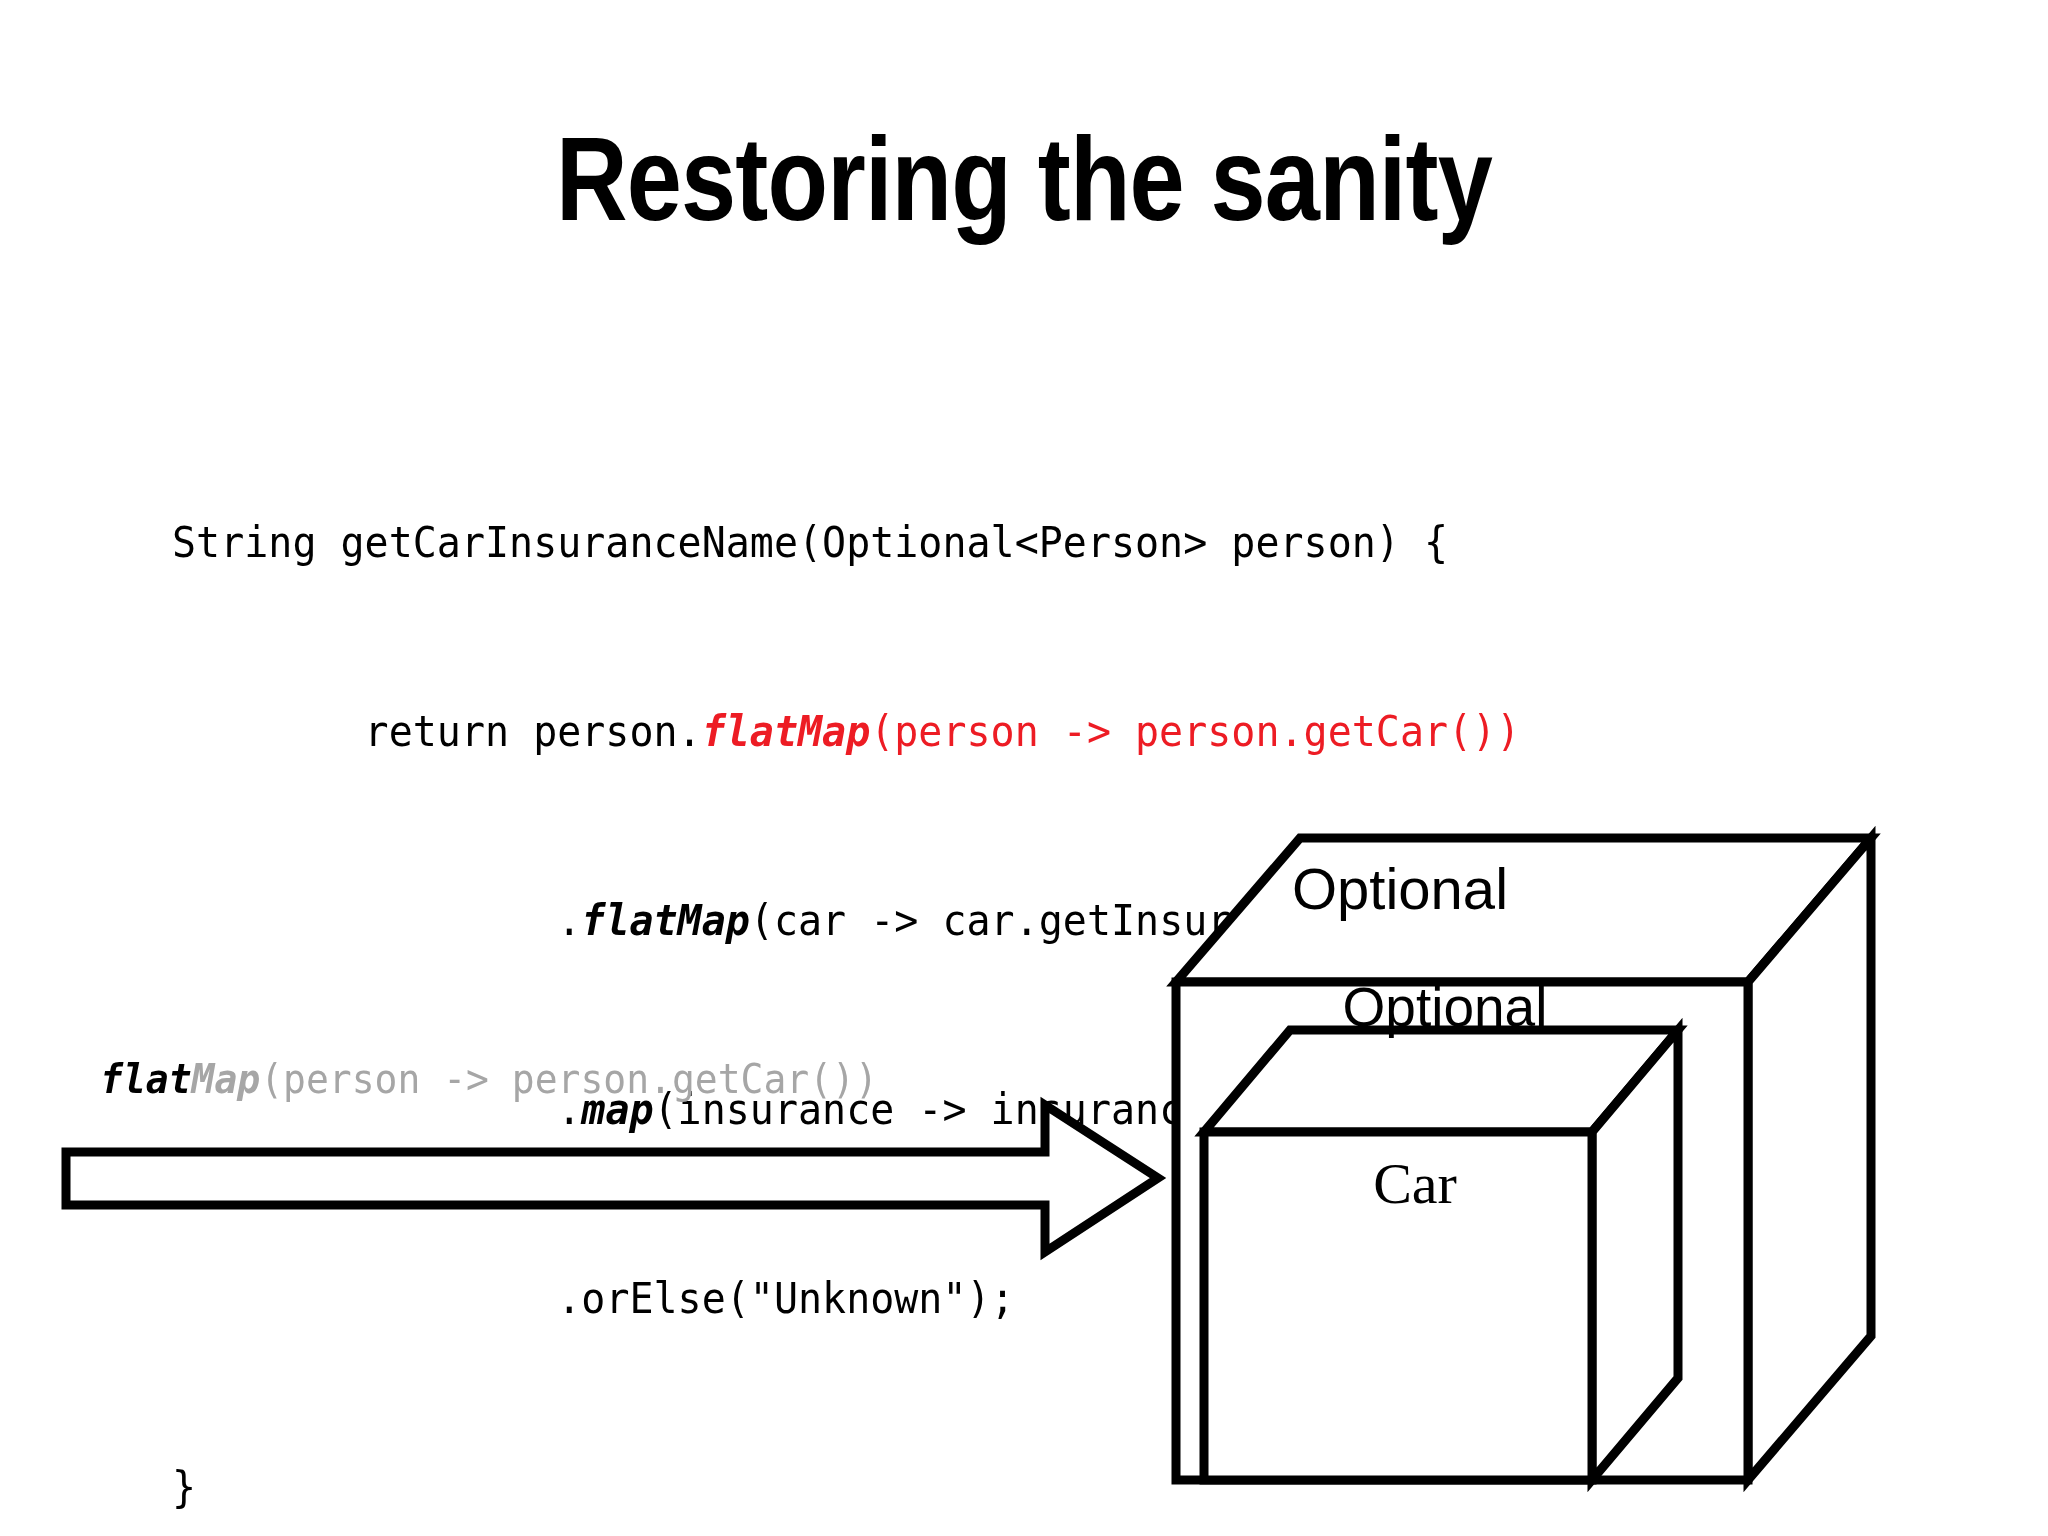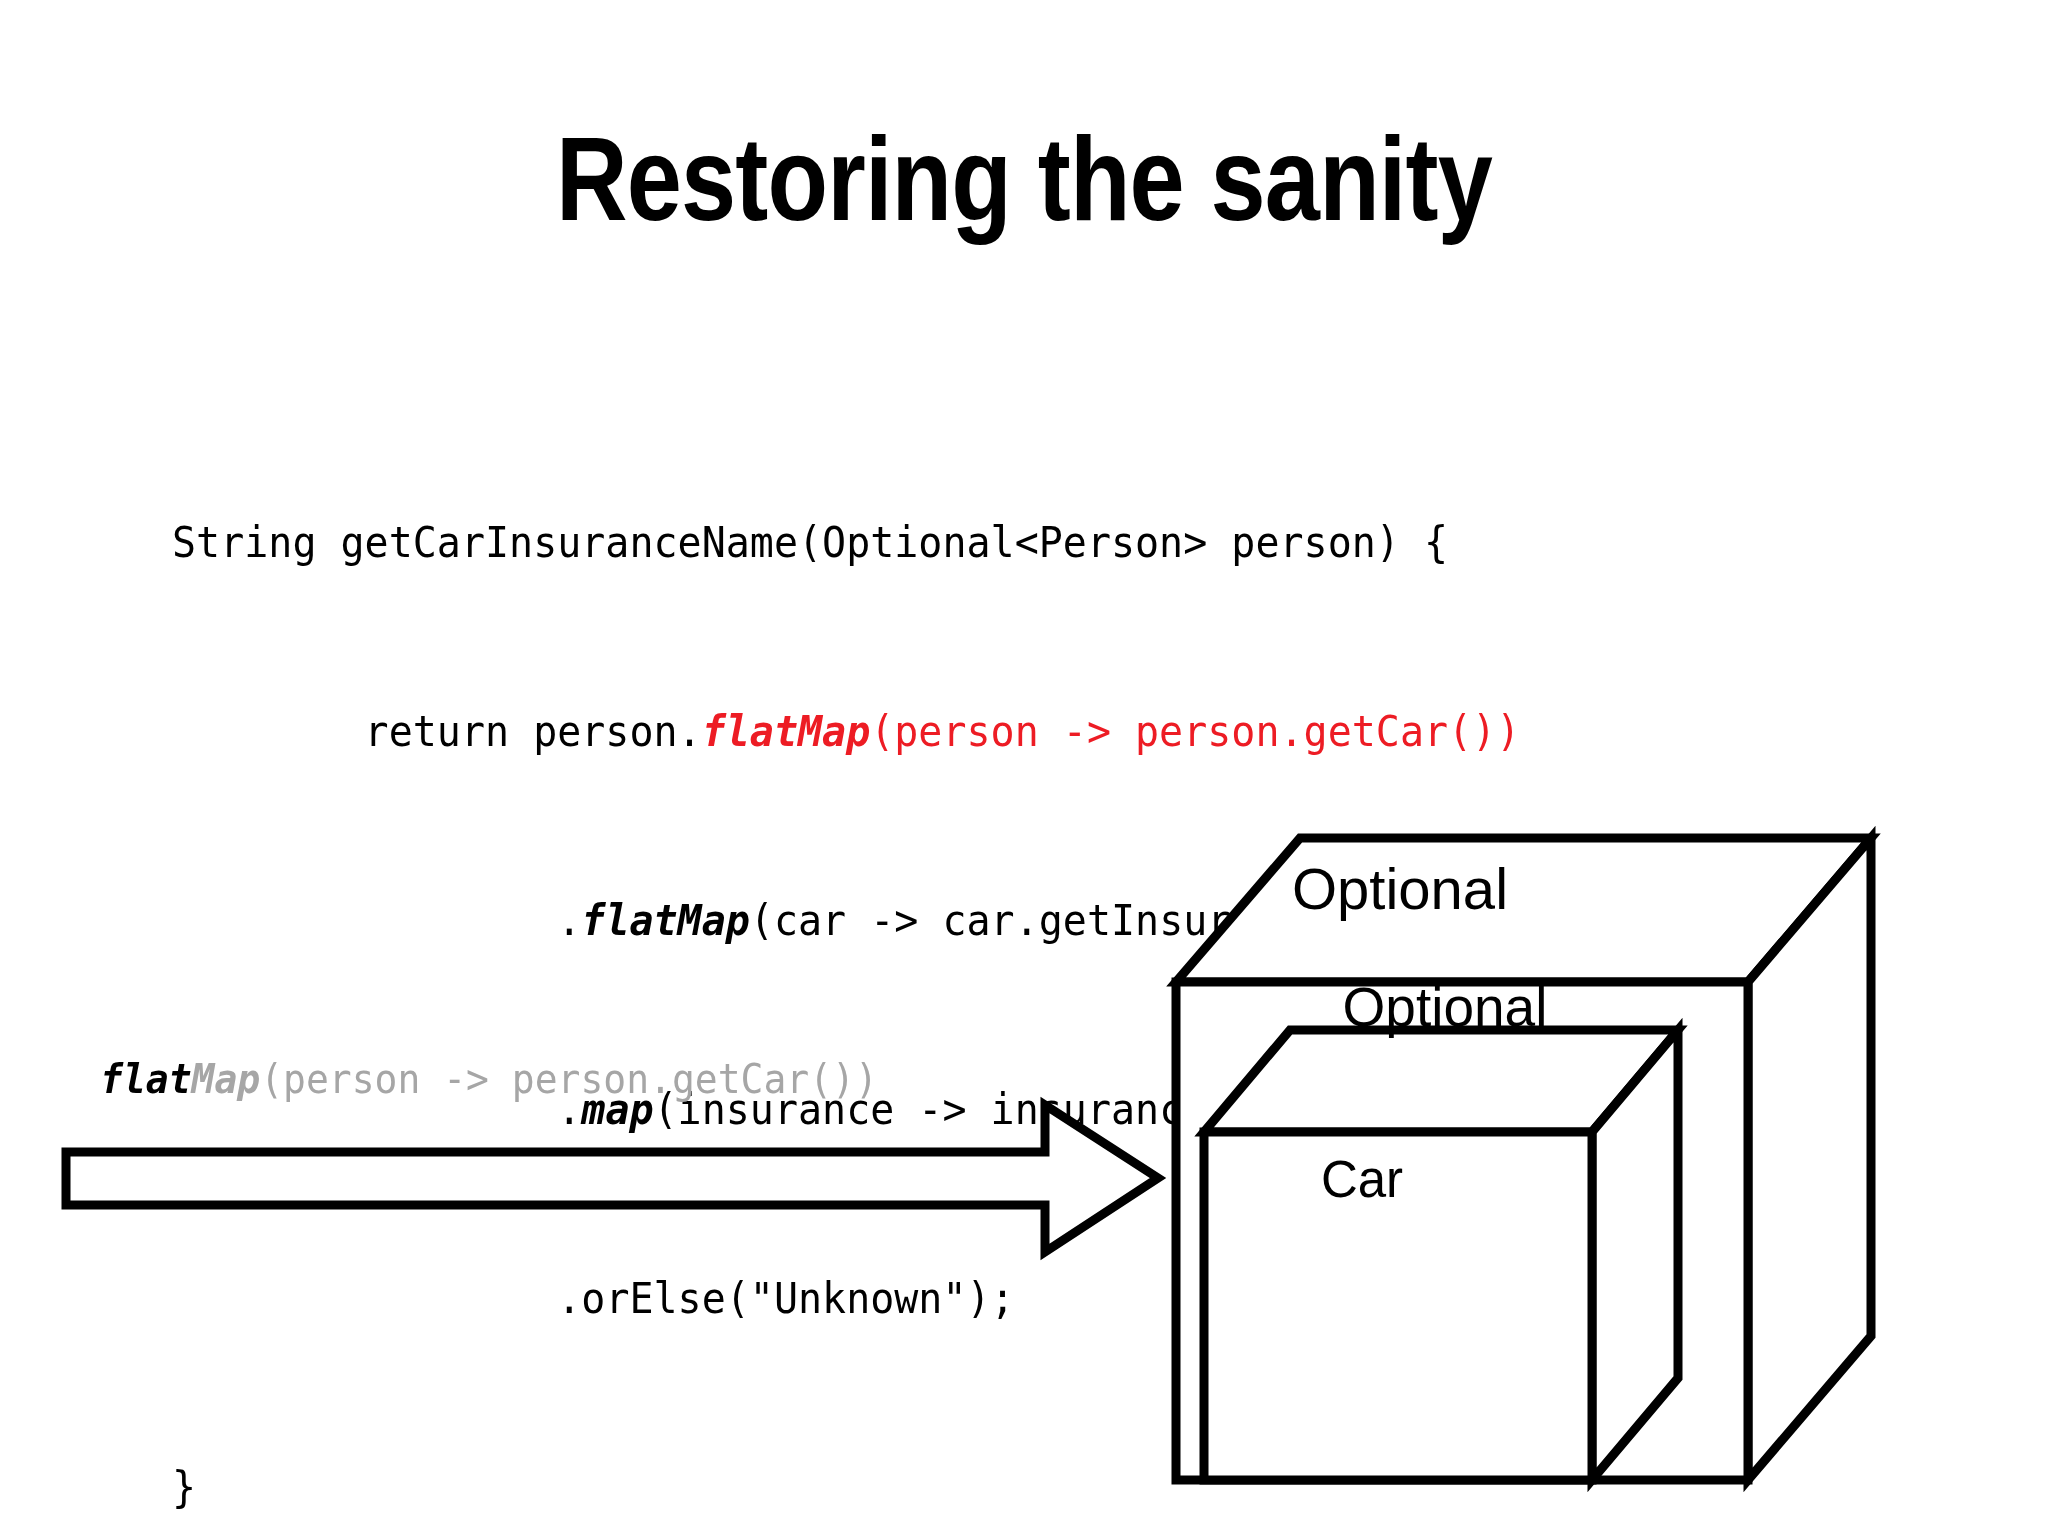--- a/index.html
+++ b/index.html
@@ -55,21 +55,21 @@
 
   
   .boxlabel{
     position:absolute;
     font-family:"Liberation Sans","DejaVu Sans",sans-serif;
     color:#000000;
     white-space:nowrap;
   }
   #lbl-outer-optional{ left:1400px; top:855px; font-size:58px; transform:translateX(-50%); }
   #lbl-inner-optional{ left:1445px; top:975px; font-size:55px; transform:translateX(-50%); }
-  #lbl-car{           left:1362px; top:1150px; font-size:51px; transform:translateX(-50%); }
+  #lbl-car{           left:1415px; top:1150px; font-size:58px; transform:translateX(-50%);font-family:Liberation Serif, serif; }
 </style>
 </head>
 <body>
 
 <div id="slide">
 
   <div id="title">Restoring the sanity</div>
 
   <div id="code">
     <span class="ln"><span>String getCarInsuranceName(Optional&lt;Person&gt; person) {</span></span>

